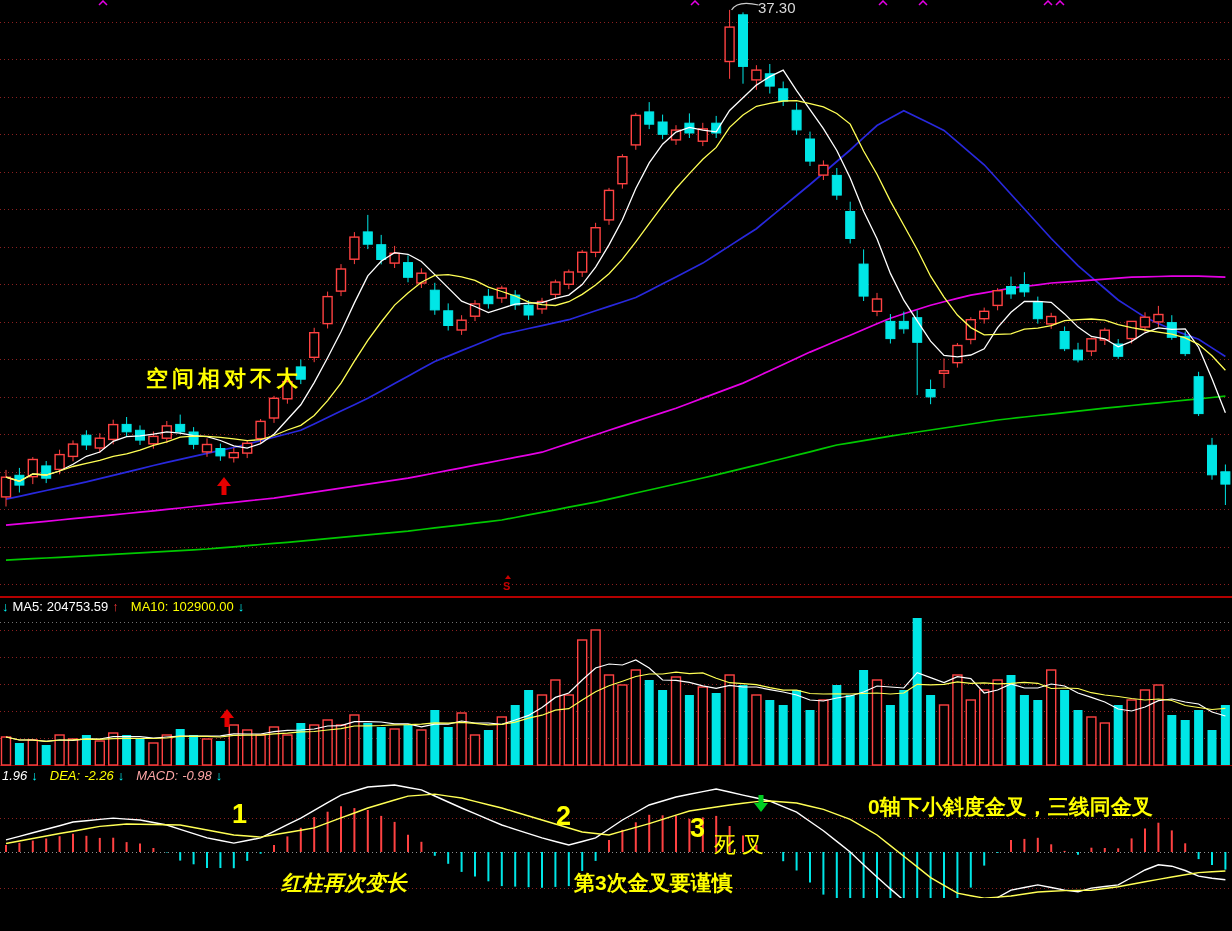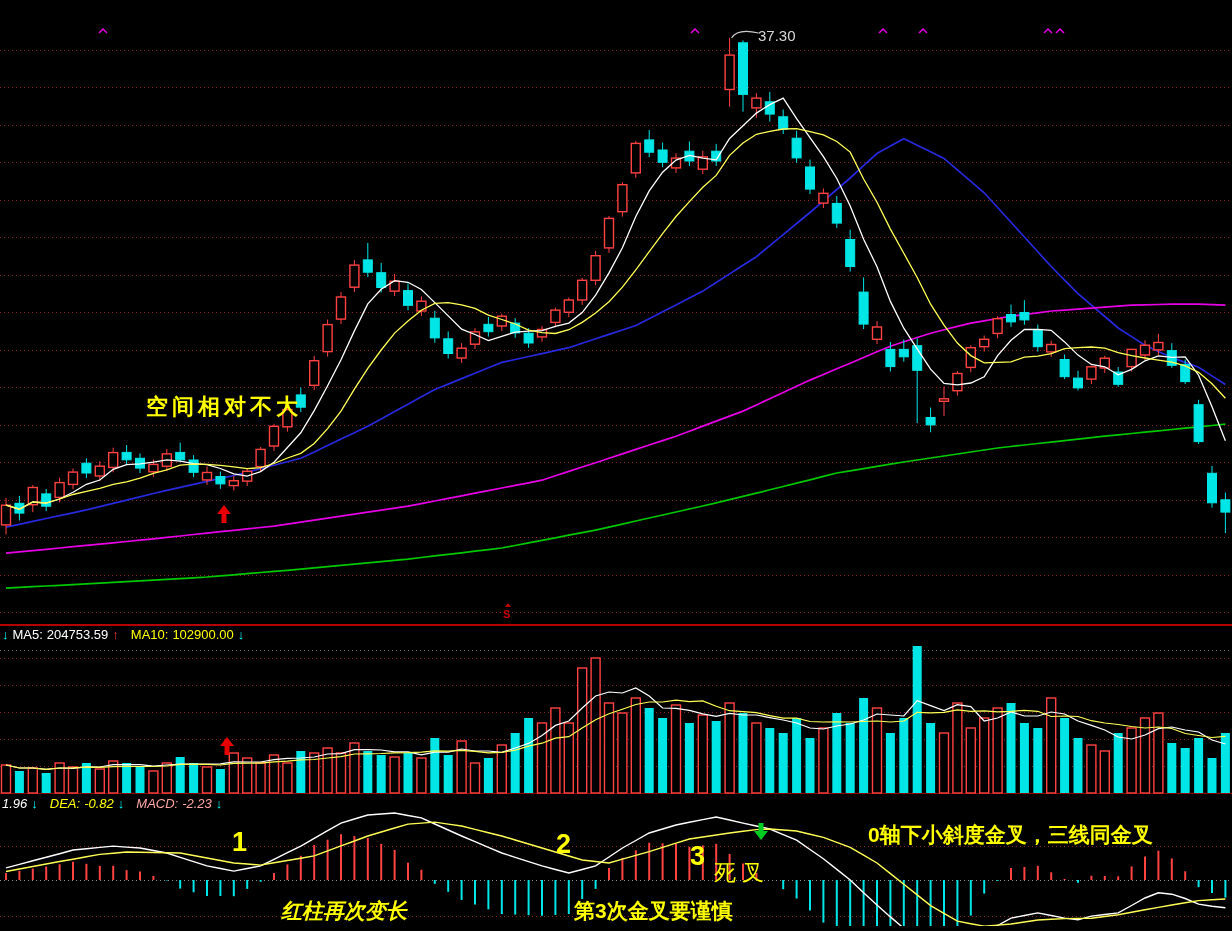--- a/index.html
+++ b/index.html
@@ -1,17 +1,17 @@
 <!DOCTYPE html>
 <html><head>
 <meta charset="utf-8">
 <style>
   html,body{margin:0;padding:0;background:#000;}
   #root{position:relative;width:1232px;height:898px;background:#000;overflow:hidden;
-        font-family:"Liberation Sans",sans-serif;margin-top:28px;}
+        font-family:"Liberation Sans",sans-serif;}
   #chart-canvas{position:absolute;left:0;top:0;}
   .txt{position:absolute;white-space:nowrap;}
   .lbl-high{left:758px;top:-1px;color:#d8d8d8;font-size:15px;}
   .ann-main{left:146px;top:364px;color:#ffff00;font-size:22px;font-weight:bold;letter-spacing:4px;}
   .s-marker{left:503px;top:580px;color:#c80000;font-size:11px;font-weight:bold;}
   .s-caret{position:absolute;left:505px;top:575px;width:0;height:0;
            border-left:3px solid transparent;border-right:3px solid transparent;border-bottom:4px solid #c80000;}
   .panel-header{position:absolute;font-size:13px;display:flex;align-items:center;gap:4px;}
   .vol-header{left:2px;top:599px;}
   .macd-header{left:2px;top:768px;font-style:italic;}
@@ -518,24 +518,24 @@
     <span class="arr-up-red">↑</span>
     <span class="y" style="margin-left:8px">MA10:</span>
     <span class="y">102900.00</span>
     <span class="arr-dn-cyan">↓</span>
   </div>
 
   <div class="panel-header macd-header">
     <span class="w">1.96</span>
     <span class="arr-dn-cyan">↓</span>
     <span class="y" style="margin-left:8px">DEA:</span>
-    <span class="y">-0.82</span>
+    <span class="y">-2.26</span>
     <span class="arr-dn-cyan">↓</span>
     <span class="m" style="margin-left:8px">MACD:</span>
-    <span class="m">-2.23</span>
+    <span class="m">-0.98</span>
     <span class="arr-dn-cyan">↓</span>
   </div>
 
   <div class="txt mk mk1">1</div>
   <div class="txt mk mk2">2</div>
   <div class="txt mk mk3">3</div>
 
   <div class="icon" style="left:753px;top:795px;">
     <svg width="16" height="17">
         <path d="M8 17 L1 8 L5.5 8 L5.5 0 L10.5 0 L10.5 8 L15 8 Z" fill="#00cc22"></path>

